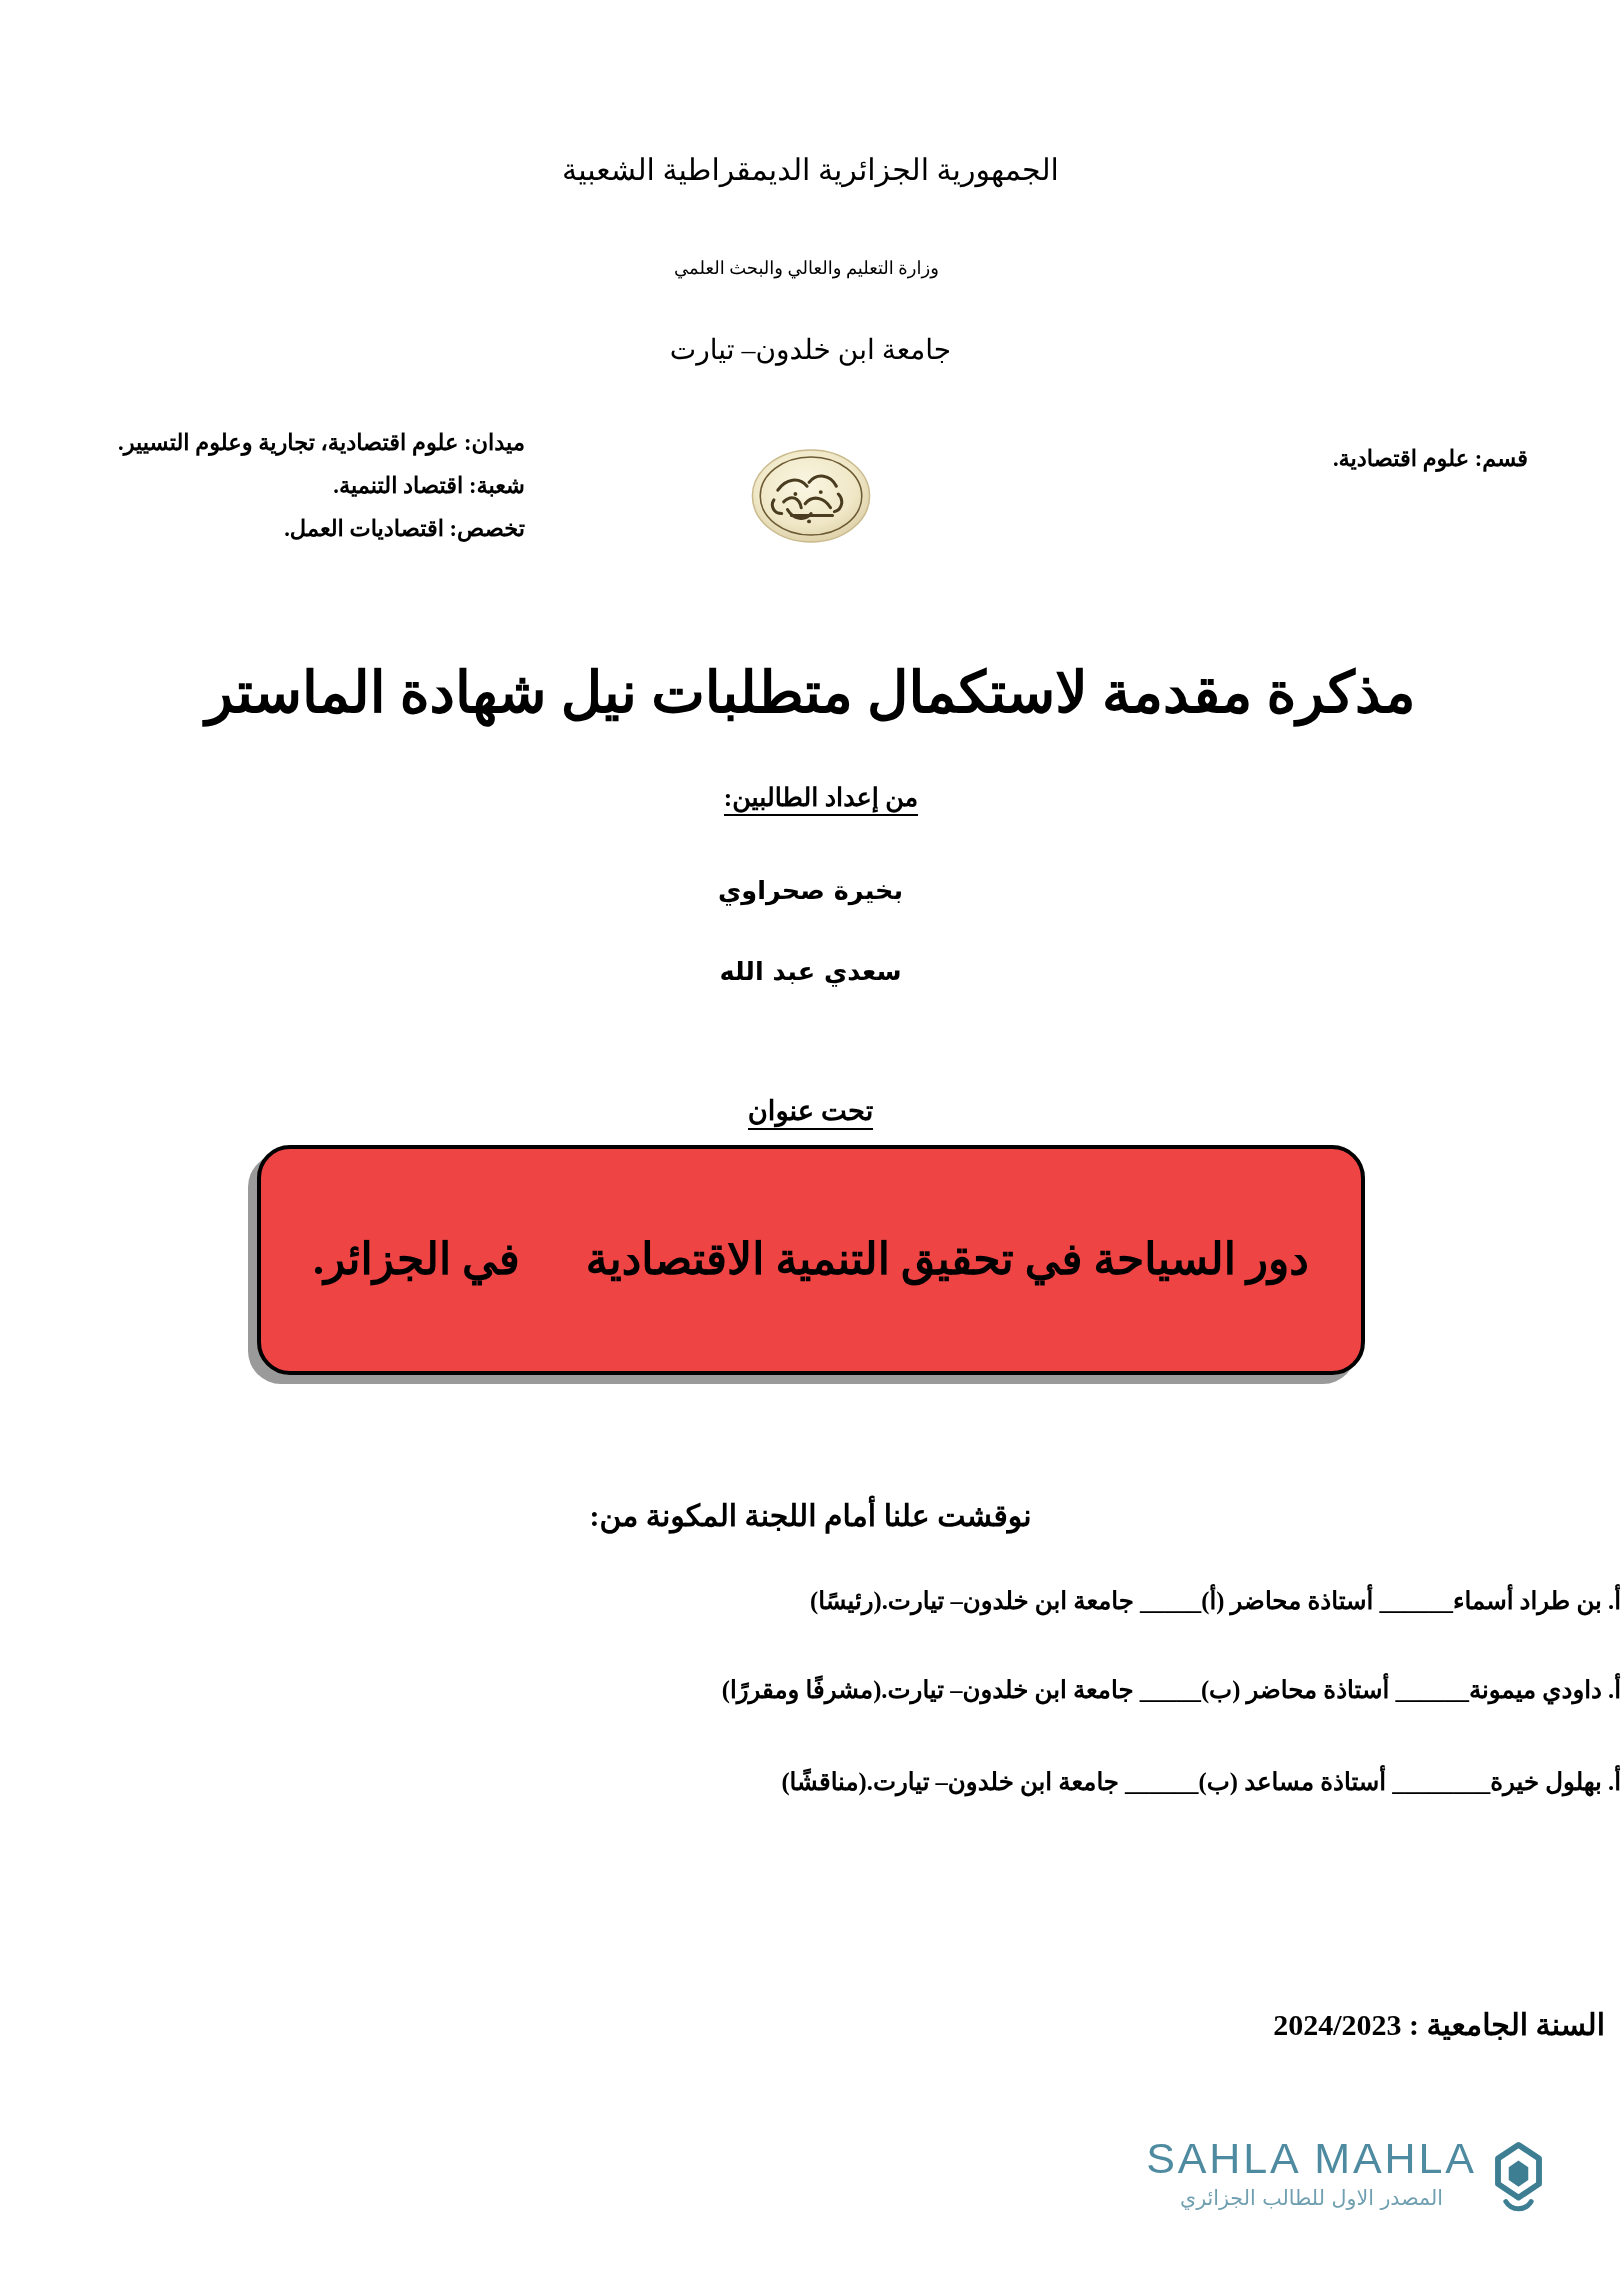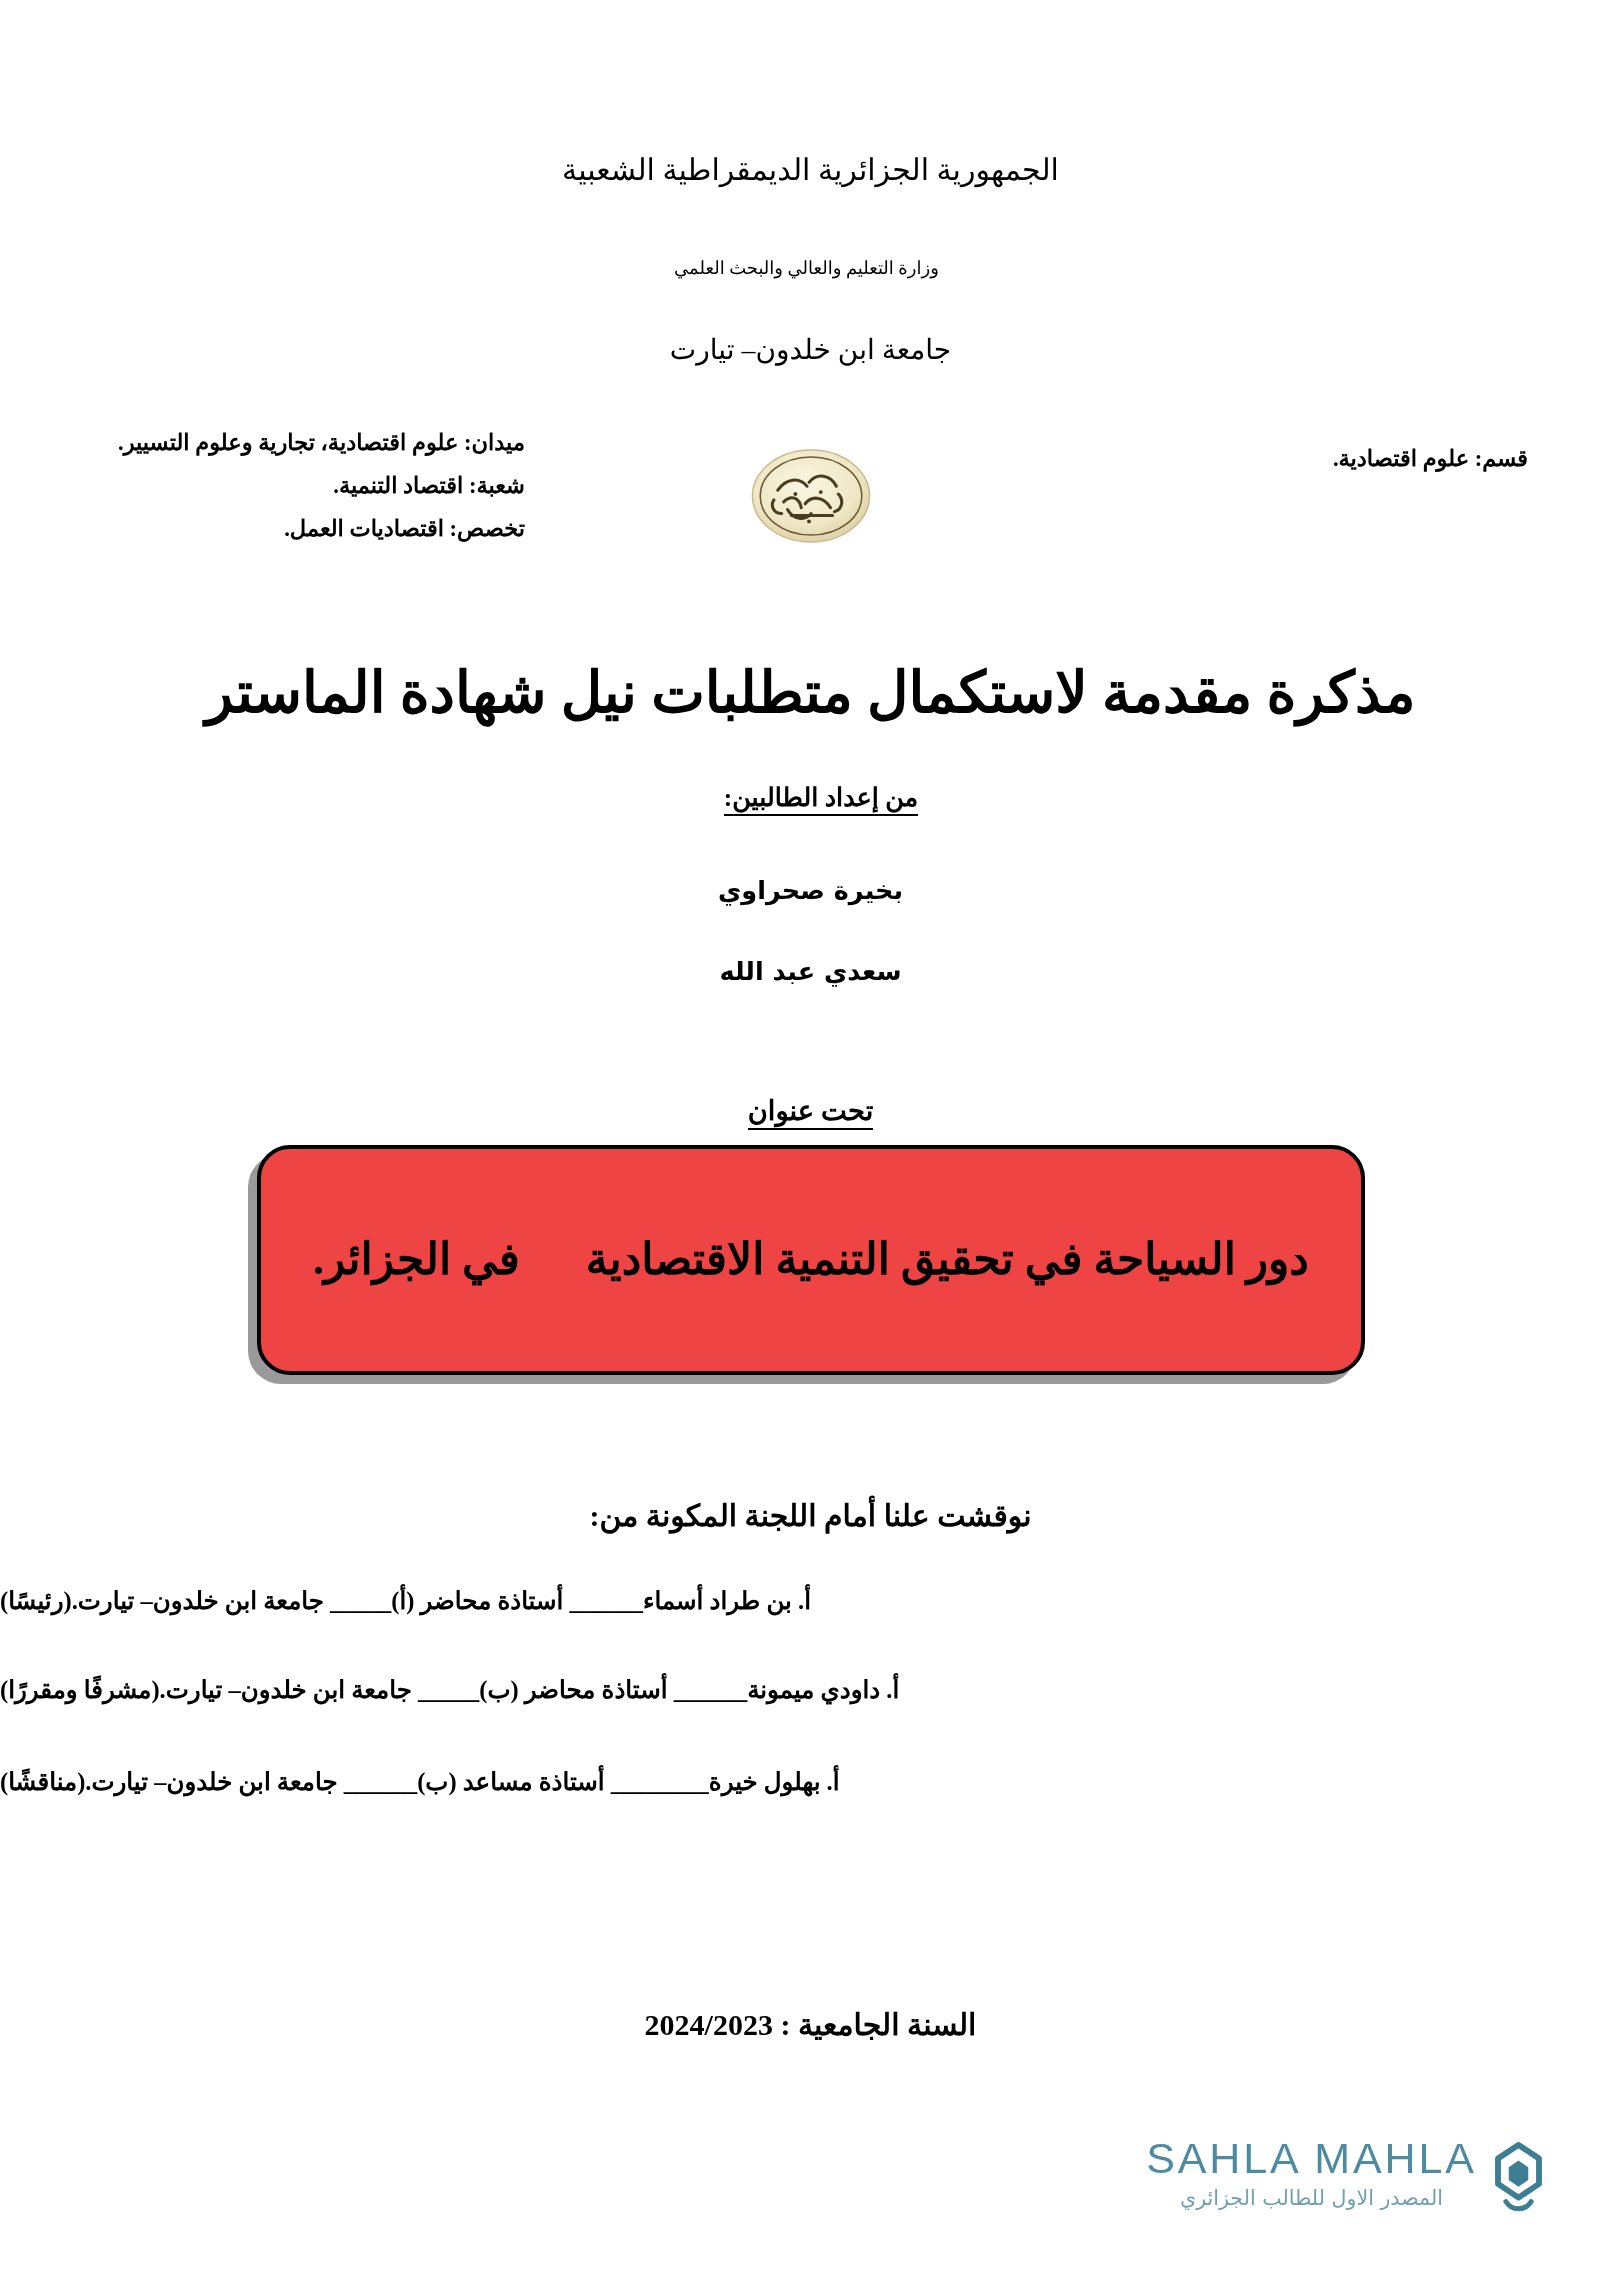--- a/index.html
+++ b/index.html
@@ -180,35 +180,34 @@
     position: absolute;
     top: 1498px; left: 0; right: 0;
     text-align: center;
     font-size: 30px;
     font-weight: bold;
     direction: rtl;
   }
   .jury-row {
     position: absolute;
     left: 0; right: 0;
-    text-align: left;
+    text-align: right;
     font-size: 24.5px;
     font-weight: bold;
     direction: rtl;
     white-space: nowrap;
   }
   .jury-row-1 { top: 1586px; }
   .jury-row-2 { top: 1675px; }
   .jury-row-3 { top: 1767px; }
 
   
   .year-line {
     position: absolute;
-    top: 2007px; left: 0; right: 0;
-    text-align: center;
+    top: 2007px; left: 0; right: 16px;
     font-size: 30px;
     font-weight: bold;
     direction: rtl;
   }
 
   
   .watermark {
     position: absolute;
     top: 2135px;
     left: 1145px;

